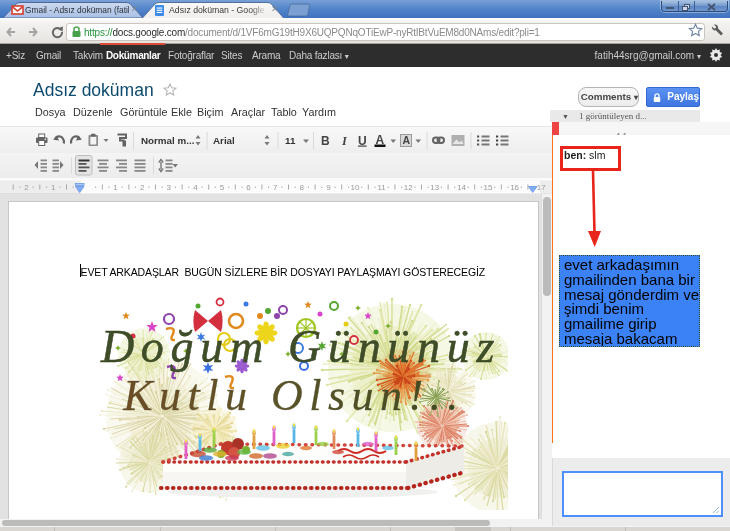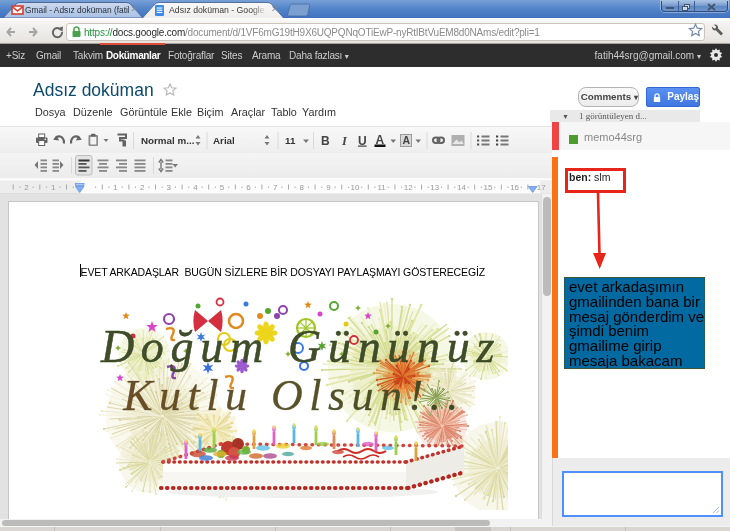--- a/index.html
+++ b/index.html
@@ -54,31 +54,31 @@
   background:linear-gradient(180deg,#5a91f2,#3f76e0); border:1px solid #3367d6; border-radius:2px;
   font-size:10px; font-weight:bold; color:#fff; text-align:right; line-height:18px; }
 
 
 #viewersbar { left:550px; top:110px; width:150px; height:12px; background:#e9e9e9;
   font-size:9px; color:#555; line-height:12px; }
 #memorow { left:552px; top:122px; width:178px; height:28px; background:#f6f6f6;
   border-left:7px solid #ef4444; }
 #memosq { left:10px; top:13px; width:9px; height:9px; background:#4e9c2e; }
 #memotxt { left:25px; top:9px; font-size:11px; color:#888; }
-#sidewhite { left:552px; top:157px; width:178px; height:308px; background:#fff;
-  border-left:6px solid #f97316;text-decoration:underline; }
+#sidewhite { left:552px; top:135px; width:178px; height:308px; background:#fff;
+  border-left:1px solid #f97316;text-decoration:underline; }
 #redrect { left:7px; top:11px; width:61px; height:25px; border:3px solid #e8251a; }
 #bentxt { left:11px; top:14px; font-size:10.5px; color:#222; }
 #sidegrey { left:552px; top:458px; width:178px; height:73px; background:#ececec;
   border-left:1px solid #d8d8d8; }
 #chatinput { left:9px; top:13px; width:161px; height:46px; background:#fff;
   border:2px solid #4d90fe; overflow:hidden; }
 #chatph { left:7px; top:5px; font-size:10.5px; color:#a6a6a6; white-space:nowrap; }
 #evetbox { left:6px; top:120px; width:141px; height:92px; border:1px dotted #39512f;
-  background:#0369a1; font-size:15px; line-height:14.8px; color:#000; padding:2px 0 0 4px; white-space:nowrap; overflow:hidden; }
+  background:#3b82f6; font-size:15px; line-height:14.8px; color:#000; padding:2px 0 0 4px; white-space:nowrap; overflow:hidden; }
 
 
 #row1 { left:0; top:126px; width:552px; height:27px;
   background:linear-gradient(180deg,#f8f8f8,#eeeeee); border-top:1px solid #e5e5e5; }
 #row2 { left:0; top:153px; width:552px; height:25px;
   background:linear-gradient(180deg,#f4f4f4,#ececec); }
 
 
 #rulerstrip { left:0; top:178px; width:552px; height:16px; background:#fbfbfb;
   border-bottom:1px solid #ccc; }

